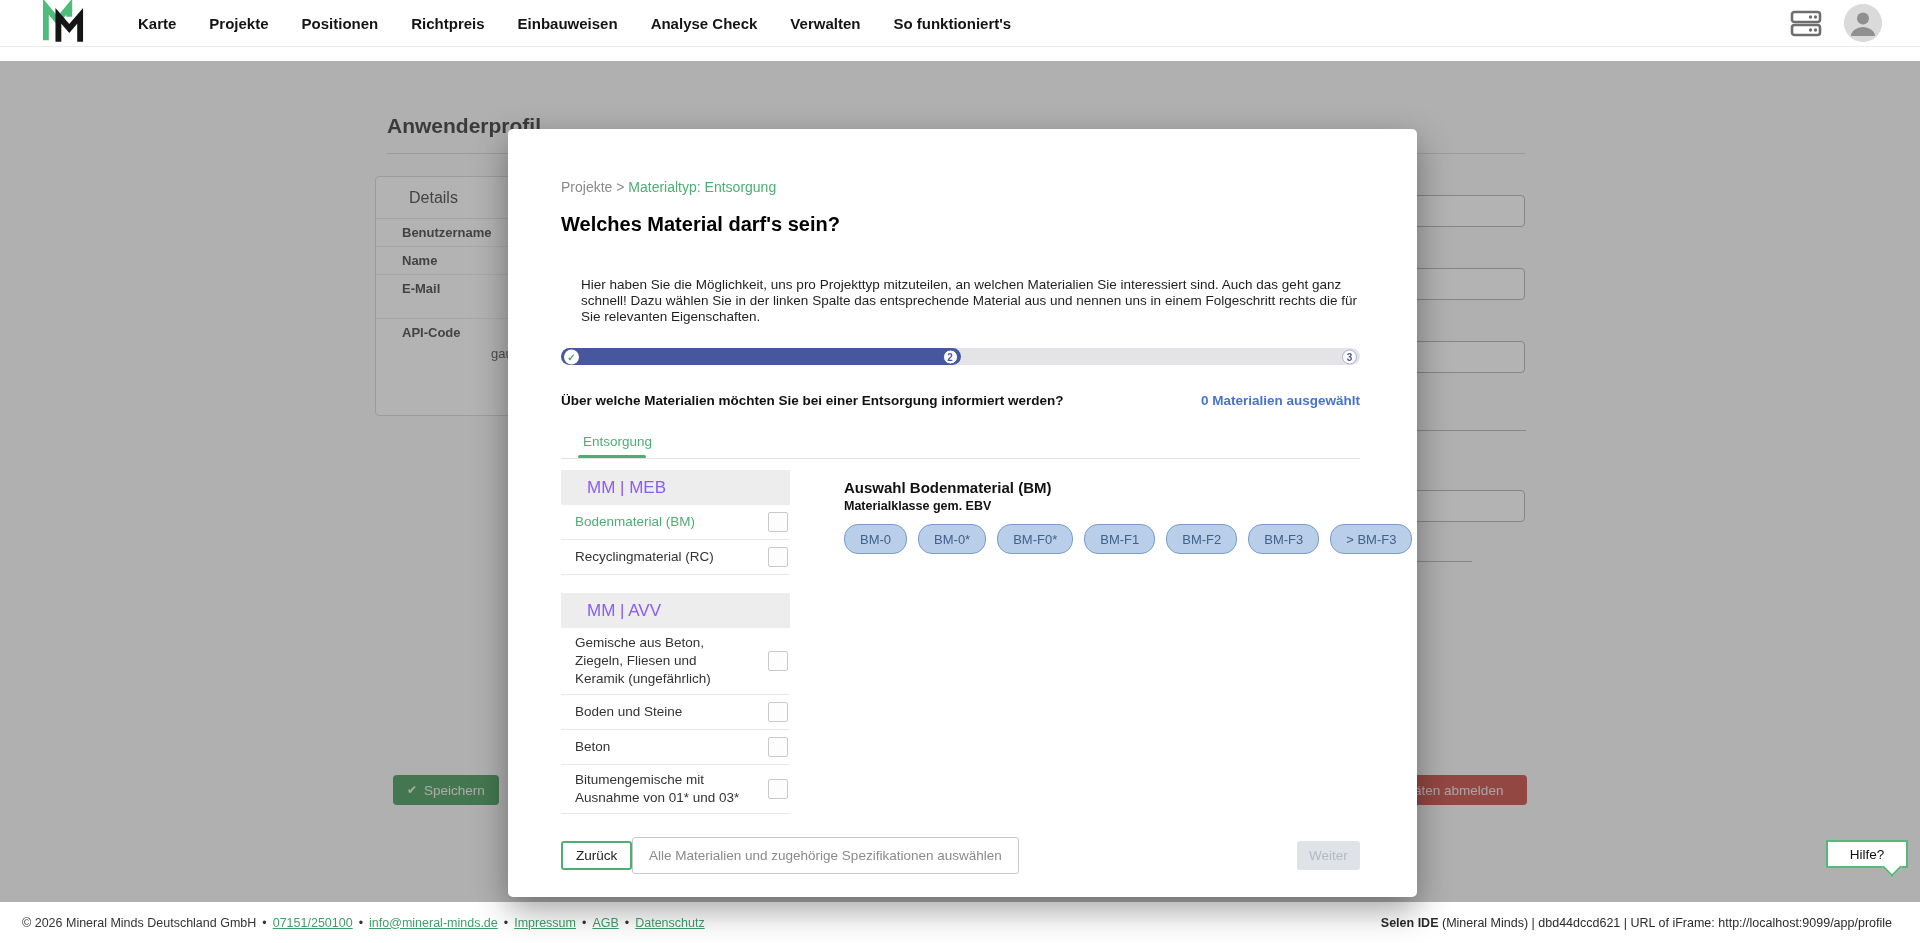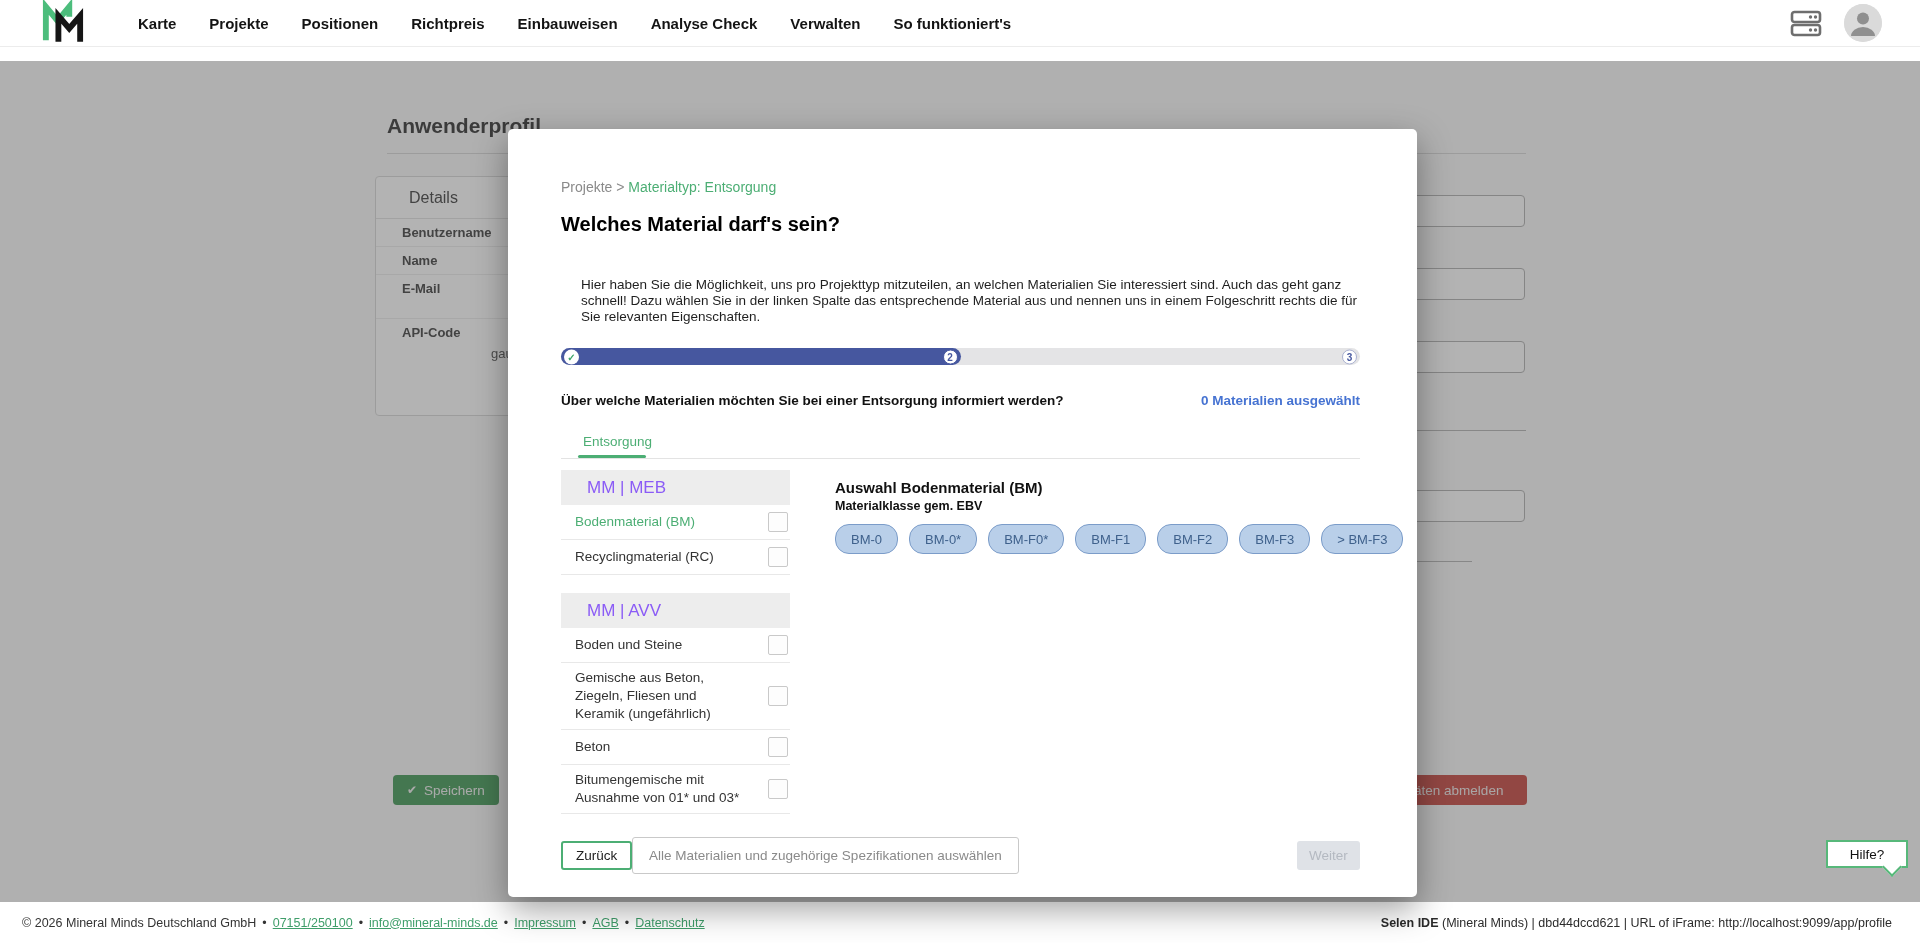--- a/index.html
+++ b/index.html
@@ -79,21 +79,21 @@
   .group-header { height:35px; background:#ededed; display:flex; align-items:center;
     padding-left:26px; font-size:17px; color:#8b5cf6; }
   .group-header.second { margin-top:18px; }
   .mat-row { display:flex; align-items:center; justify-content:space-between;
     min-height:35px; padding:6px 2px 6px 14px; border-bottom:1px solid #e8e8e8; cursor:pointer; }
   .mat-label { font-size:13.5px; color:#333; line-height:18px; max-width:168px; }
   .mat-row.active .mat-label { color:#4cae74; }
   .checkbox { width:20px; height:20px; border:1px solid #c9c9c9; background:#fdfdfd;
     border-radius:2px; flex-shrink:0; margin-left:8px; cursor:pointer; }
 
-  .panel { position:absolute; left:327px; top:341px; width:508px; }
+  .panel { position:absolute; left:336px; top:341px; width:508px; }
   .panel-title { margin-top:9px; font-size:15px; font-weight:bold; color:#111; }
   .panel-sub { margin-top:3px; font-size:12.5px; font-weight:bold; color:#111; }
   .chips { margin-top:11px; display:flex; gap:11px; }
   .chip { height:30px; padding:0 15px; border-radius:14px; background:#b9cfe9;
     border:1px solid #7b9cc9; color:#3f618c; font-size:13px; display:flex; align-items:center;
     cursor:pointer; white-space:nowrap; }
 
   .back-btn { position:absolute; left:53px; top:712px; height:29px; padding:0 13px;
     background:#fff; border:2px solid #4cae74; border-radius:3px; font-size:13.5px; color:#222;
     cursor:pointer; font-family:inherit; }
@@ -227,25 +227,25 @@
       <div class="mat-row active">
         <span class="mat-label">Bodenmaterial (BM)</span>
         <span class="checkbox"></span>
       </div>
       <div class="mat-row">
         <span class="mat-label">Recyclingmaterial (RC)</span>
         <span class="checkbox"></span>
       </div>
       <div class="group-header second">MM | AVV</div>
       <div class="mat-row">
+        <span class="mat-label">Gemische aus Beton, Ziegeln, Fliesen und Keramik (ungefährlich)</span>
+        <span class="checkbox"></span>
+      </div>
+      <div class="mat-row">
         <span class="mat-label">Boden und Steine</span>
-        <span class="checkbox"></span>
-      </div>
-      <div class="mat-row">
-        <span class="mat-label">Gemische aus Beton, Ziegeln, Fliesen und Keramik (ungefährlich)</span>
         <span class="checkbox"></span>
       </div>
       <div class="mat-row">
         <span class="mat-label">Beton</span>
         <span class="checkbox"></span>
       </div>
       <div class="mat-row">
         <span class="mat-label">Bitumengemische mit Ausnahme von 01* und 03*</span>
         <span class="checkbox"></span>
       </div>

